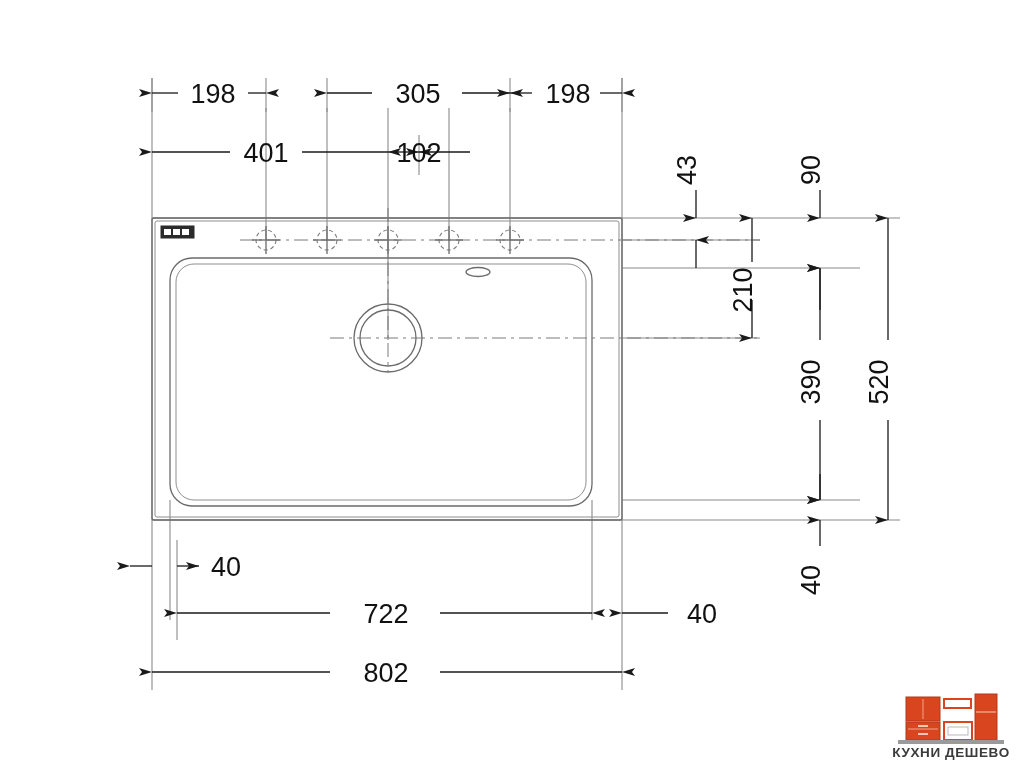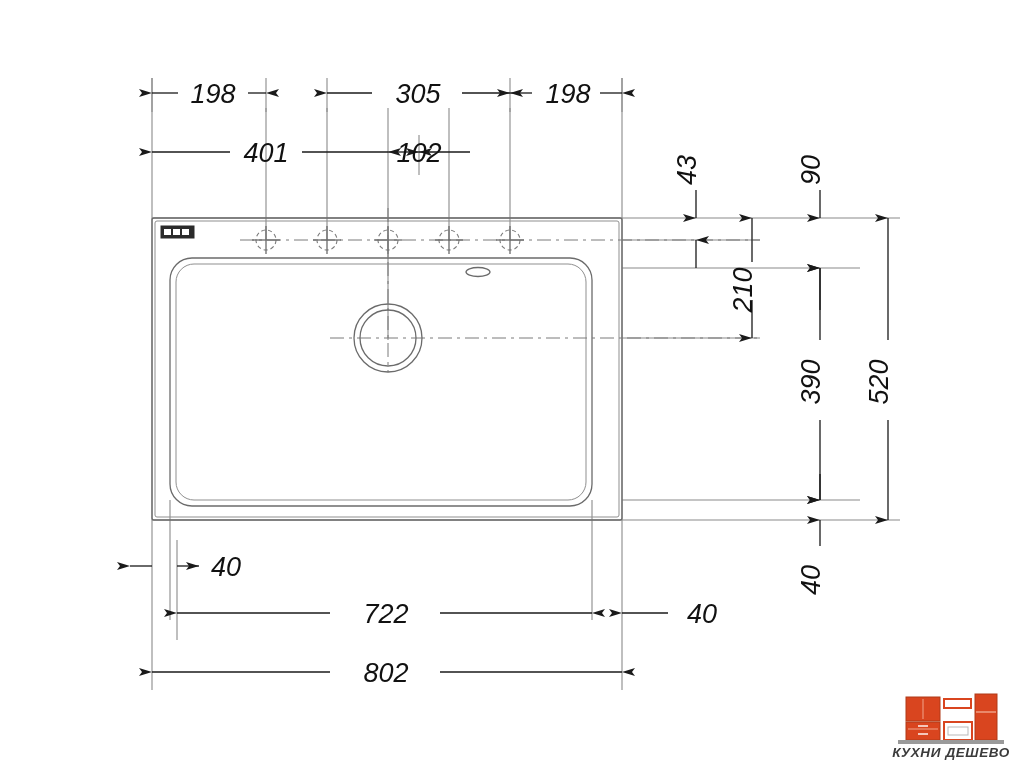--- a/index.html
+++ b/index.html
@@ -11,21 +11,20 @@
     width: 1024px;
     height: 768px;
     font-family: "Liberation Sans", sans-serif;
     overflow: hidden;
   }
   #drawing-root {
     position: relative;
     width: 1024px;
     height: 768px;
     background: #ffffff;
-    font-style: italic;
   }
   svg.canvas {
     position: absolute;
     left: 0;
     top: 0;
     width: 1024px;
     height: 768px;
   }
   .dim-text {
     font-family: "Liberation Sans", sans-serif;

